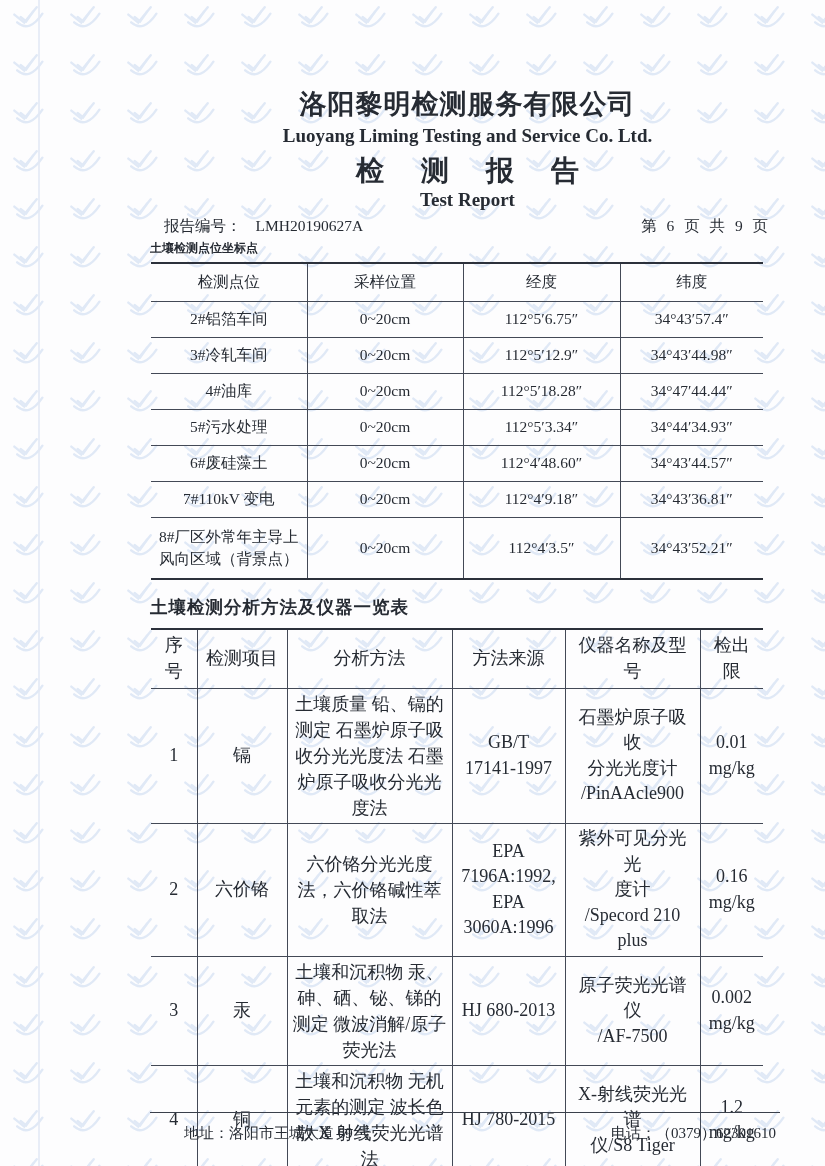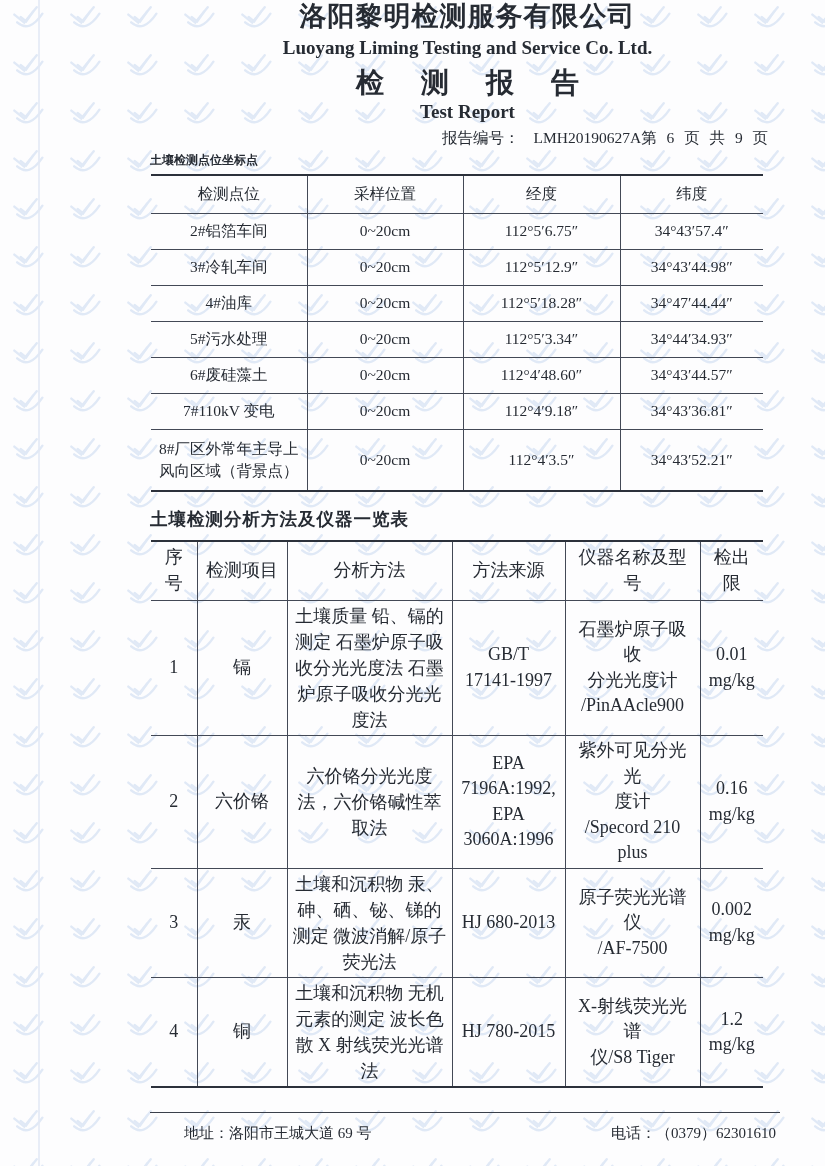--- a/index.html
+++ b/index.html
@@ -8,28 +8,28 @@
     font-family: "Liberation Serif", "DejaVu Serif", serif;
     background:#ffffff; color:#262b33; position:relative; overflow:hidden;
   }
   .page { position:relative; width:825px; height:1166px; background:#fdfdfe; }
   .wm-layer { position:absolute; inset:0; z-index:0; pointer-events:none; }
   .wm { position:absolute; opacity:.85; }
   .scan-edge { position:absolute; left:38px; top:0; width:2px; height:1166px;
     background:#e2e9f5; opacity:.8; z-index:0; }
   .content { position:absolute; left:150px; top:0; width:635px; z-index:1; }
 
-  .doc-header { text-align:center; }
+  .doc-header { text-align:center; padding-top:88px; }
   .company-cn { font-size:27px; font-weight:bold; line-height:32px; letter-spacing:1px; }
   .company-en { font-size:19px; font-weight:bold; line-height:25px; margin-top:3px; }
   .title-cn { font-size:28px; font-weight:bold; line-height:34px; margin-top:6px;
     letter-spacing:15px; text-indent:15px;text-align:center; }
   .title-en { font-size:19px; font-weight:bold; line-height:24px; }
 
-  .meta-row { display:flex; justify-content:flex-end; align-items:baseline;
+  .meta-row { display:flex; justify-content:space-between; align-items:baseline;
     margin-top:4px; font-size:15.5px; }
   .report-no { padding-left:14px; }
   .report-no .num { margin-left:14px; font-family:"Liberation Serif","DejaVu Serif",serif; }
   .page-info { letter-spacing:3px; padding-right:14px; }
 
   .sec1-title { font-size:12px; font-weight:bold; margin-top:1px; line-height:21px; }
   .sec2-title { font-size:17.5px; font-weight:bold; 
     margin-top:15px; margin-bottom:9px; letter-spacing:1px; }
 
   table { border-collapse:collapse; table-layout:fixed; width:612px; margin-left:1px;

